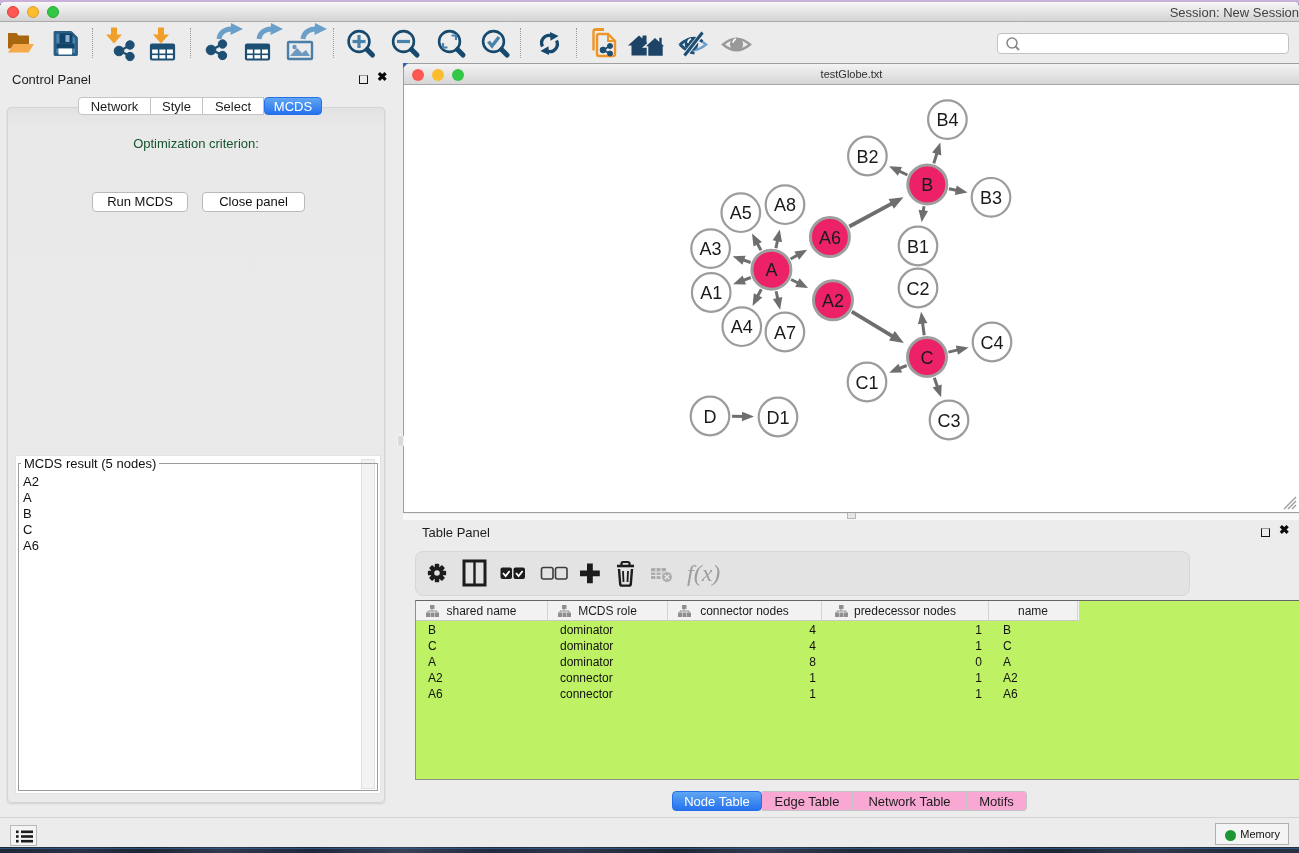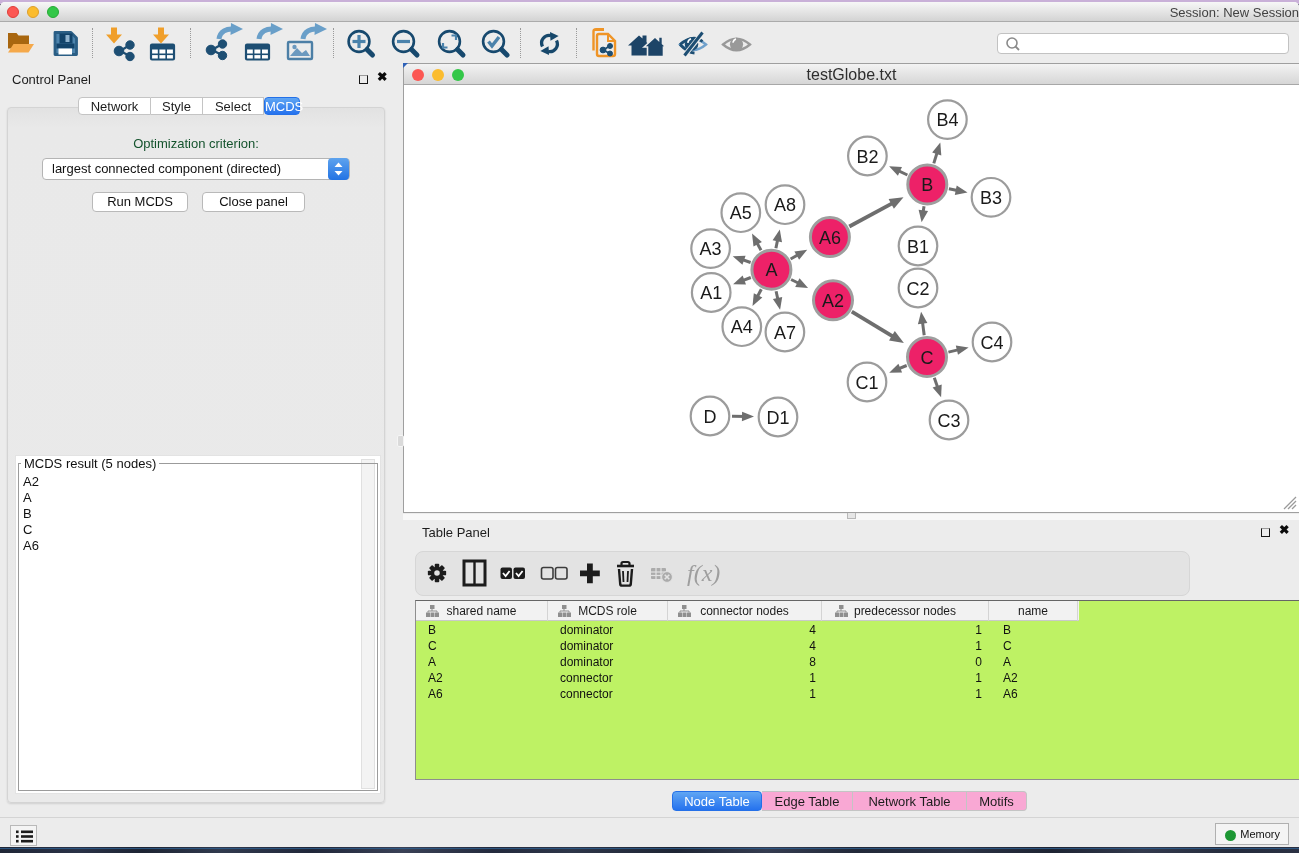--- a/index.html
+++ b/index.html
@@ -47,21 +47,21 @@
 #mlist{position:absolute;left:15px;top:392px;width:366px;height:339px;background:#fff;border:1px solid #e3e3e3;}
 #mlist .sb{position:absolute;right:5px;top:3px;bottom:4px;width:14px;background:#f3f3f3;border:1px solid #e0e0e0;}
 #mlist .items{position:absolute;left:7px;top:18px;font-size:13px;color:#111;line-height:16px;}
 
 #netwin{position:absolute;left:403px;top:61px;width:896px;height:450px;background:#fff;
  border:1px solid #9f9f9f;border-right:none;}
 #nw-title{position:absolute;top:0;left:0;right:0;height:21px;background:linear-gradient(#f3f3f3,#d6d6d6);border-bottom:1px solid #a7a7a7;}
 #nw-title .t1{left:8px;background:#fc5753;}
 #nw-title .t2{left:28px;background:#fbbc2e;}
 #nw-title .t3{left:48px;background:#33c748;}
-#nw-title .txt{position:absolute;width:100%;text-align:center;font-size:16px;color:#2e2e2e;line-height:21px;}
+#nw-title .txt{position:absolute;width:100%;text-align:center;font-size:11px;color:#2e2e2e;line-height:21px;}
 #graph{position:absolute;left:0;top:21px;}
 
 #tp{position:absolute;left:403px;top:511px;width:896px;height:304px;background:#ececec;}
 #tp-h{position:absolute;top:12px;left:19px;font-size:13px;color:#1d1d1d;}
 #tp-toolbar{position:absolute;left:12px;top:38px;width:775px;height:45px;background:#e3e3e3;border:1px solid #d6d6d6;border-radius:8px;}
 #tbl{position:absolute;left:12px;top:87px;width:995px;height:180px;background:#bef264;border:1px solid #8e8e8e;border-top:1px solid #666;}
 #tbl-head{position:absolute;left:0;top:0;width:663px;height:20px;background:#f2f2f2;border-bottom:1px solid #c9c9c9;}
 .th{position:absolute;top:0;height:20px;border-right:1px solid #d4d4d4;font-size:12px;color:#1c1c1c;line-height:20px;text-align:center;}
 .td{position:absolute;font-size:12px;color:#111;height:16px;line-height:16px;}
 
@@ -229,29 +229,24 @@
   </div>
   </div>
   <div id="cp">
     <div id="cp-h">Control Panel</div>
     <div class="wbtn" style="left:359px"></div>
     <div class="xbtn" style="left:377px">✖</div>
     <div id="tabs">
       <div class="tab first" style="left:0;width:73px">Network</div>
       <div class="tab" style="left:73px;width:52px">Style</div>
       <div class="tab" style="left:125px;width:61px">Select</div>
-      <div class="tab sel" style="left:186px;width:36px">MCDS</div>
+      <div class="tab sel" style="left:186px;width:58px">MCDS</div>
     </div>
     <div id="cp-body"></div>
     <div id="optlabel">Optimization criterion:</div>
-    <div id="combo"><span>largest connected component (directed)</span>
-      <div class="spin"><svg width="21" height="22">
-            <path d="M6.5 9 L10.5 4.5 L14.5 9 Z M6.5 13 L10.5 17.5 L14.5 13 Z" fill="#fff"></path>
-          </svg></div>
-    </div>
     <div class="btn" style="left:92px;top:129px;width:96px">Run MCDS</div>
     <div class="btn" style="left:202px;top:129px;width:103px">Close panel</div>
     <div id="mlist">
       <div class="sb"></div>
       <div class="items">A2<br>A<br>B<br>C<br>A6</div>
     </div>
     <div id="fieldset"></div>
     <div id="fieldset-title">MCDS result (5 nodes)</div>
   </div>
   <div id="netwin">

